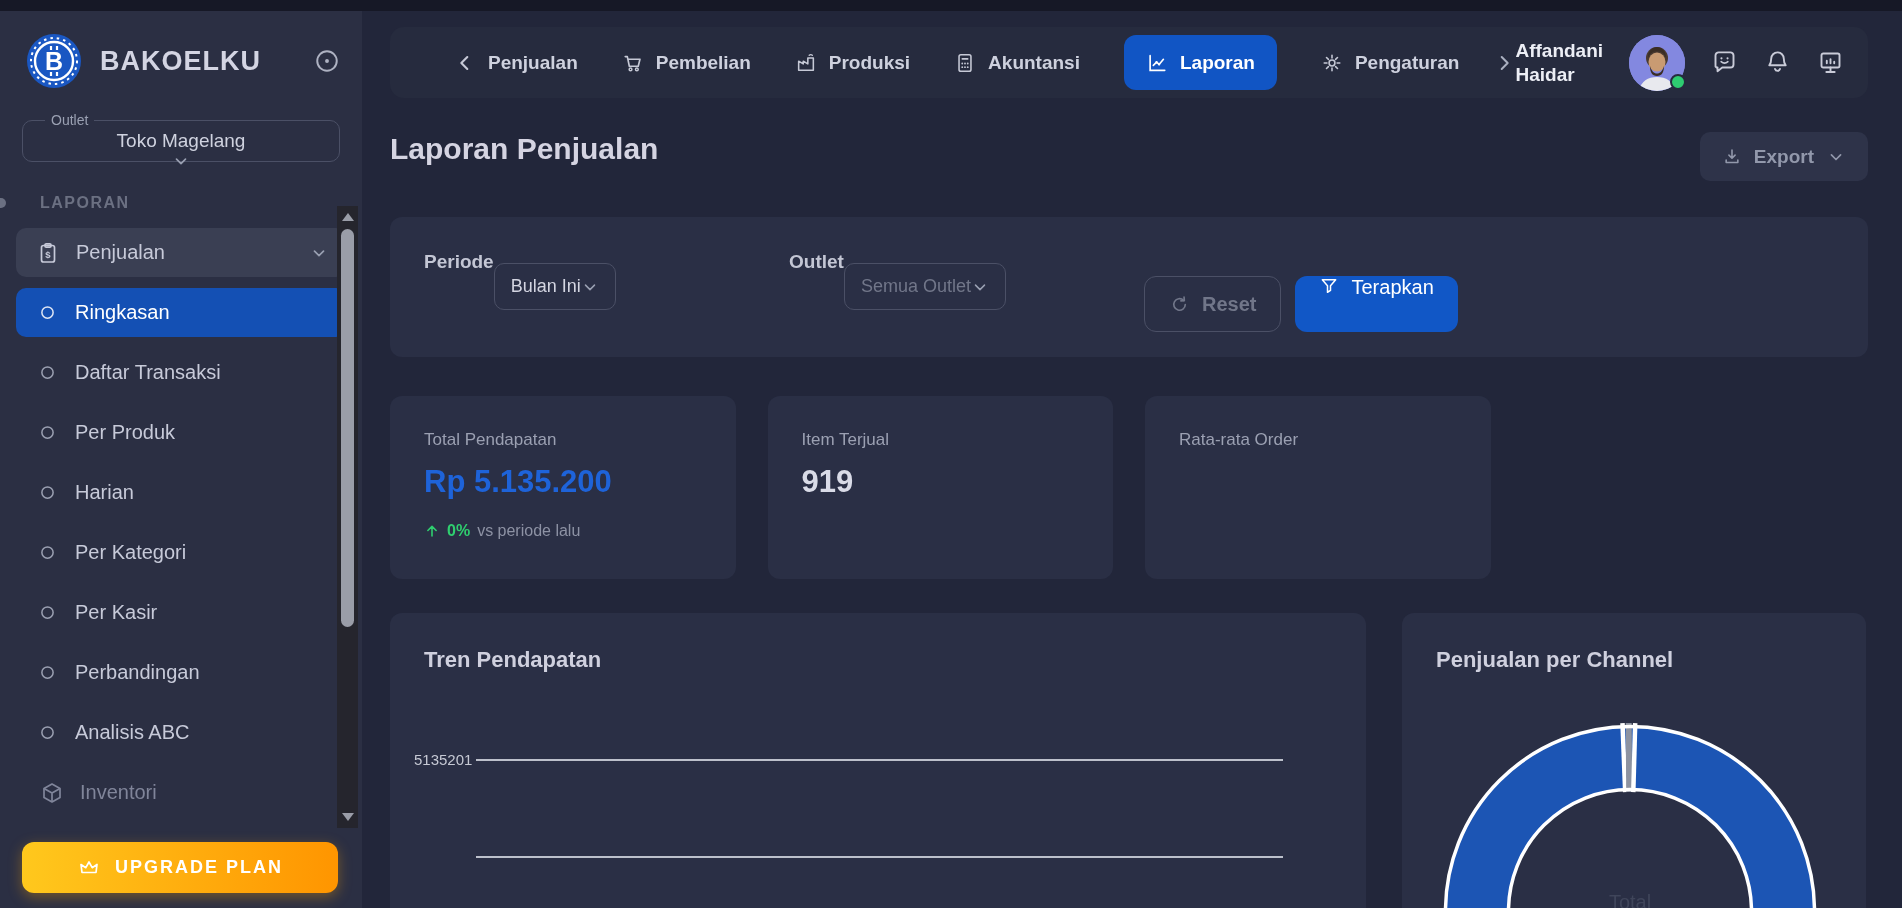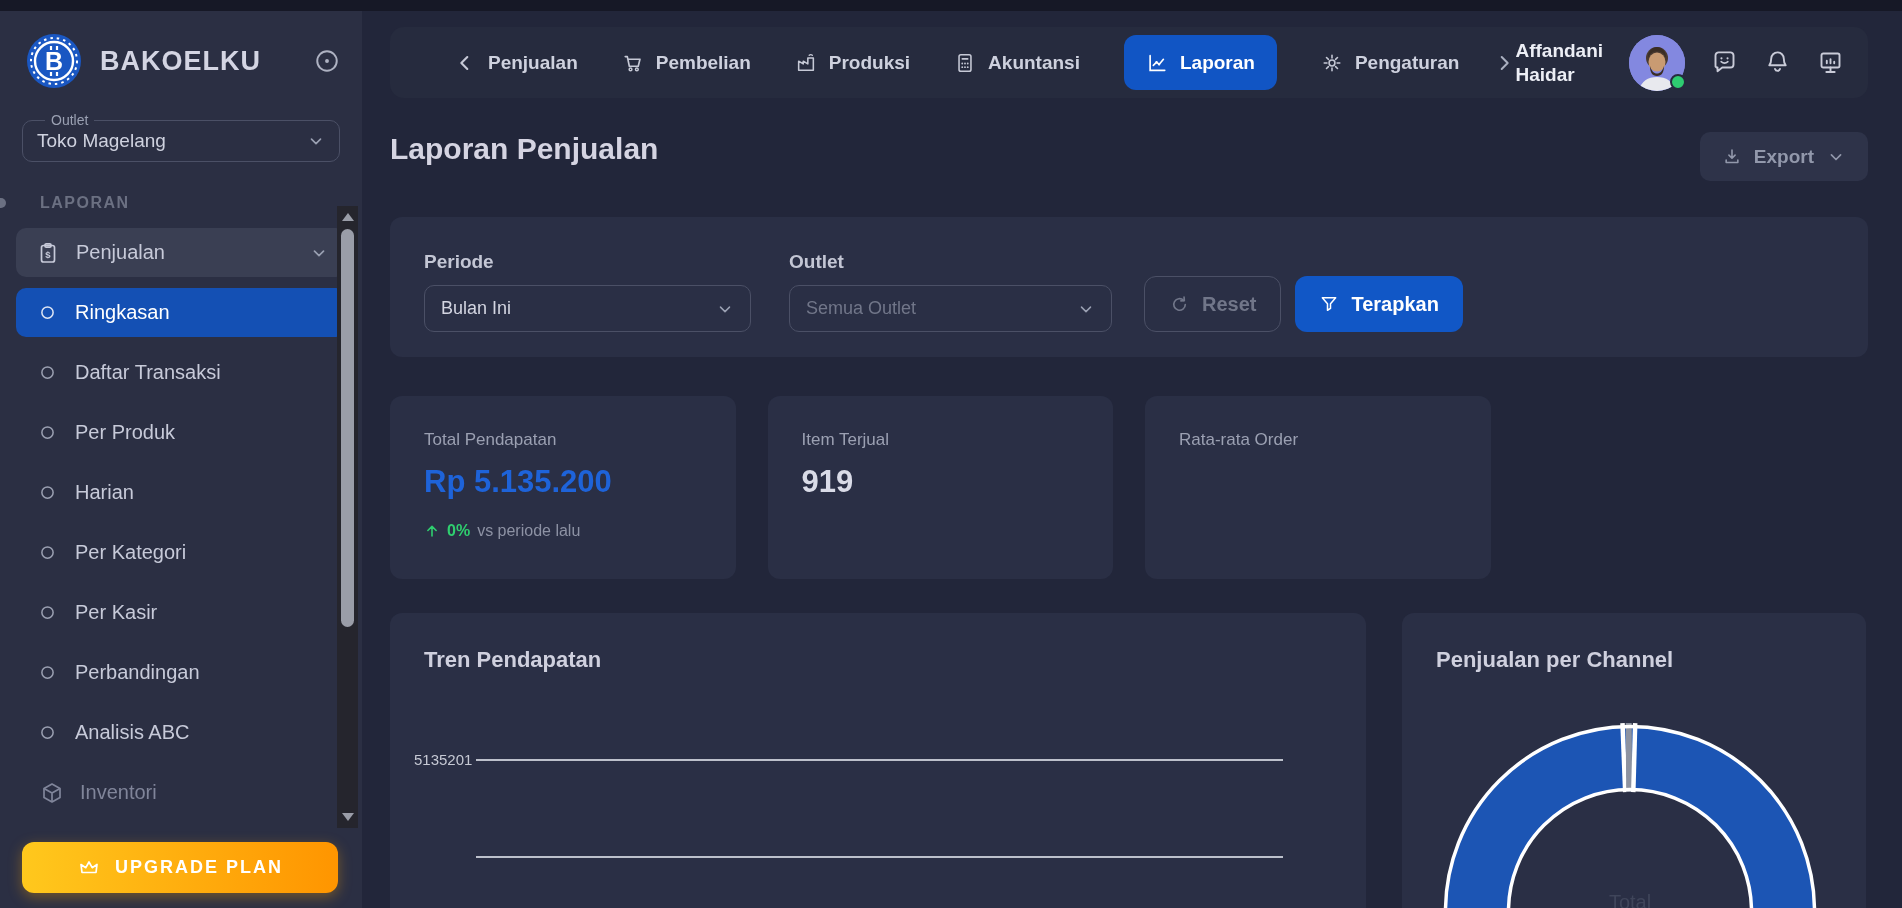--- a/index.html
+++ b/index.html
@@ -19,21 +19,21 @@
   .logo-row { display:flex; align-items:center; margin:19px 22px 0 26px; height:62px; }
   .logo-coin { width:56px; height:56px; flex:0 0 auto; }
   .brand-name { font-size:27px; font-weight:800; letter-spacing:1px; color:#d4d5e3; margin-left:18px; }
   .collapse-btn { margin-left:auto; color:#aeb2c2; width:26px; height:26px; cursor:pointer; }
 
   .outlet-box {
     margin:20px 22px 0 22px; border:1.5px solid #4b5066; border-radius:10px;
     height:50px; position:relative; padding:0 14px;
   }
   .outlet-box legend { font-size:14px; color:#9aa0b2; padding:0 6px; margin-left:8px; }
-  .outlet-inner { display:flex; align-items:center; justify-content:space-between; margin-top:2px; }
+  .outlet-inner { display:flex; align-items:center; justify-content:space-between; margin-top:2px;flex-direction:column; }
   .outlet-value { font-size:19px; color:#cfd2df; }
   .chev { width:18px; height:18px; color:#9aa0b2; }
 
   .section-row { display:flex; align-items:center; margin-top:32px; position:relative; }
   .section-dot { position:absolute; left:-4px; width:10px; height:10px; border-radius:50%; background:#6b7082; }
   .section-label { margin-left:40px; font-size:16px; font-weight:700; letter-spacing:1.5px; color:#6b7082; }
 
   .nav-list { margin:16px 16px 0 16px; display:flex; flex-direction:column; gap:11px; }
   .side-item {
     display:flex; align-items:center; height:49px; border-radius:10px;
@@ -91,41 +91,41 @@
   .page-title { font-size:30px; font-weight:800; color:#d5d4e2; }
   .export-btn {
     display:flex; align-items:center; gap:12px; background:#2e3349; border:none; border-radius:10px;
     height:49px; padding:0 22px; color:#9298ab; font-family:inherit; font-size:19px; font-weight:600; cursor:pointer;
   }
   .export-btn svg { width:20px; height:20px; }
 
   .card { background:#2a2f45; border-radius:12px; }
 
   .filter-card { margin-top:36px; height:140px; display:flex; align-items:flex-start; padding:34px 34px 0 34px; }
-  .filter-field { display:flex; flex-direction:column; }
+  .filter-field { display:flex; }
   .filter-label { font-size:19px; font-weight:700; color:#c3c6d4; }
   .select-box {
     margin-top:12px; height:47px; border:1.5px solid #4b5066; border-radius:10px;
     display:flex; align-items:center; justify-content:space-between; padding:0 16px; cursor:pointer;
   }
   .select-box .sel-value { font-size:18px; color:#d3d5e1; }
   .select-box.muted .sel-value { color:#717689; }
   .w-periode { width:327px; }
   .w-outlet { width:323px; margin-left:38px; }
   .filter-actions { display:flex; align-items:center; gap:14px; margin-left:32px; margin-top:25px; }
   .reset-btn {
     display:flex; align-items:center; gap:12px; height:56px; padding:0 24px;
     background:transparent; border:1.5px solid #4b5066; border-radius:12px;
     color:#717689; font-family:inherit; font-size:20px; font-weight:600; cursor:pointer;
   }
   .reset-btn svg { width:21px; height:21px; }
   .apply-btn {
-    display:flex; align-items:center; gap:12px; height:56px; padding:0 24px;
+    display:flex; align-items:flex-start; gap:12px; height:56px; padding:0 24px;
     background:#1157c6; border:none; border-radius:12px;
-    color:#fff; font-family:inherit; font-size:20px; font-weight:700; cursor:pointer;
+    color:#fff; font-family:inherit; font-size:20px; font-weight:400; cursor:pointer;
   }
   .apply-btn svg { width:20px; height:20px; }
 
   .stats-row { margin-top:39px; display:grid; grid-template-columns:repeat(4,1fr); gap:32px; }
   .stat-card { height:183px; padding:34px 34px 0 34px; }
   .stat-label { font-size:17px; color:#9ba0b2; }
   .stat-value { margin-top:14px; font-size:31px; font-weight:800; color:#d9dbe7; }
   .stat-value.blue { color:#1e63d9; }
   .stat-delta { margin-top:22px; display:flex; align-items:center; gap:7px; font-size:16px; color:#8d92a4; }
   .stat-delta .pct { color:#2fcf6f; font-weight:800; }

